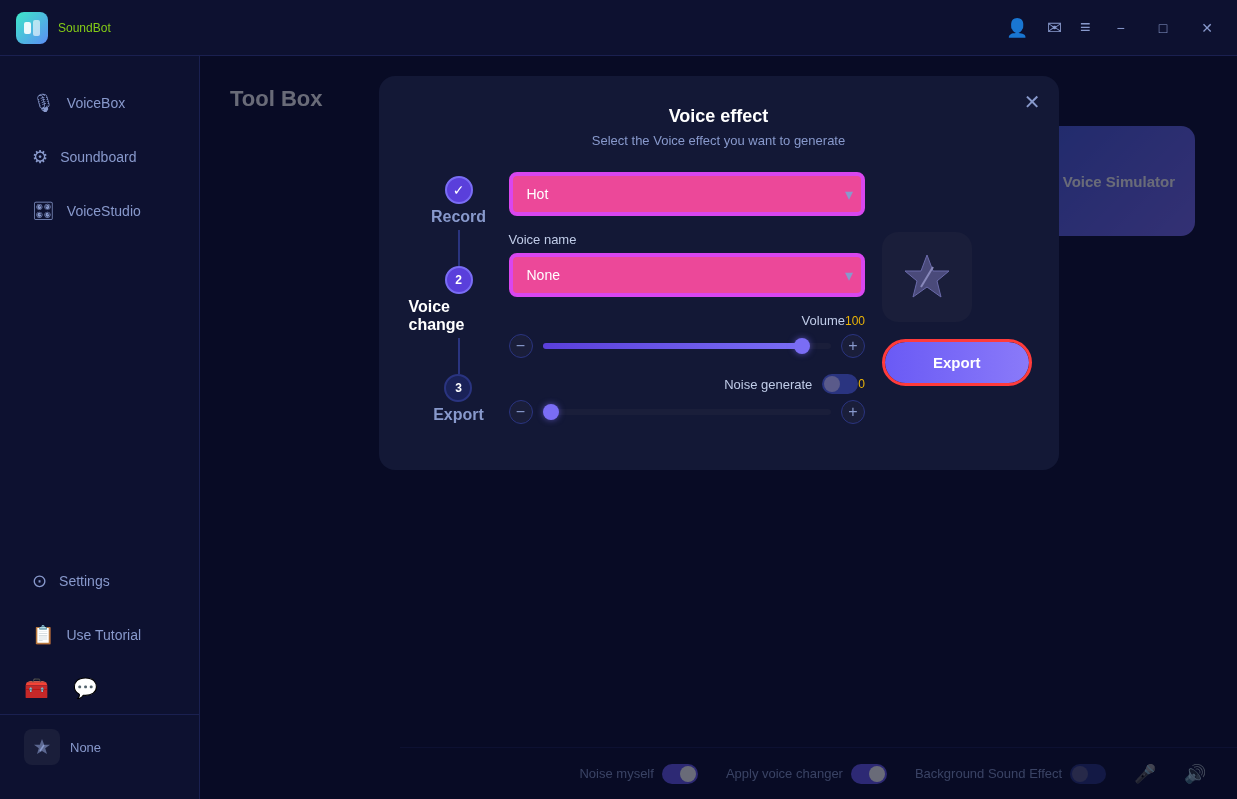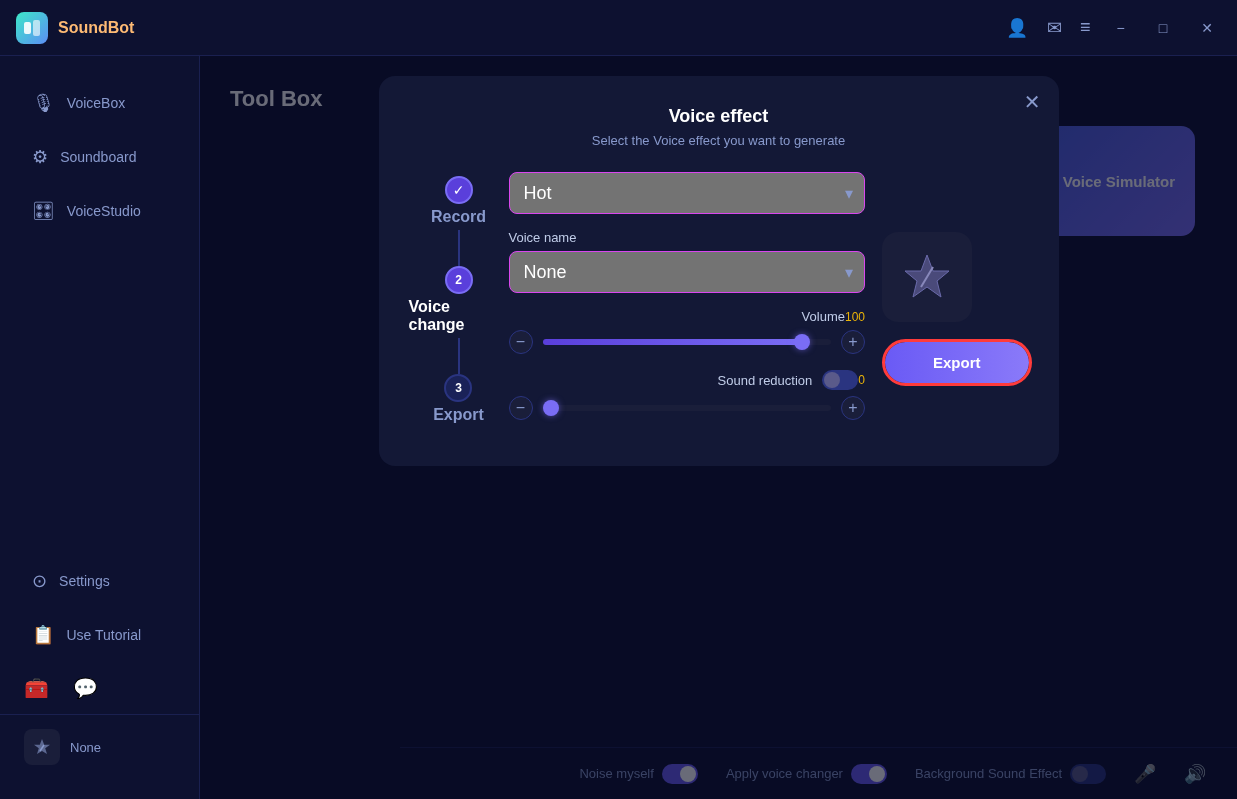--- a/index.html
+++ b/index.html
@@ -31,23 +31,23 @@
     .app-icon {
       width: 32px;
       height: 32px;
       background: linear-gradient(135deg, #3de8c8, #5c8ef5);
       border-radius: 8px;
       display: flex;
       align-items: center;
       justify-content: center;
     }
     .app-title {
-      font-size: 16px;
-      font-weight: 700;
-      color: #fdba74;
+      font-size: 12px;
+      font-weight: 400;
+      color: #84cc16;
     }
     .titlebar-right {
       display: flex;
       align-items: center;
       gap: 18px;
     }
     .titlebar-icon {
       color: #8899cc;
       font-size: 18px;
       cursor: pointer;
@@ -247,26 +247,26 @@
     .field-label {
       font-size: 13px;
       color: #c0cce8;
       margin-bottom: 6px;
     }
     .select-wrapper {
       position: relative;
     }
     .select-box {
       width: 100%;
-      background: #737373;
-      border: 1px solid #d946ef;
+      background: #ec4899;
+      border: 4px solid #d946ef;
       border-radius: 8px;
       padding: 10px 14px;
       color: #fff;
-      font-size: 18px;
+      font-size: 14px;
       appearance: none;
       cursor: pointer;
     }
     .select-arrow {
       position: absolute;
       right: 12px;
       top: 50%;
       transform: translateY(-50%);
       color: #8899cc;
       pointer-events: none;
@@ -621,21 +621,21 @@
                   <div class="slider-fill" style="width:90%"></div>
                   <div class="slider-thumb" style="left:calc(90% - 8px)"></div>
                 </div>
                 <div class="slider-btn">+</div>
               </div>
             </div>
 
             <div class="field-group">
               <div class="slider-row">
                 <div class="noise-row">
-                  <span class="noise-label">Sound reduction</span>
+                  <span class="noise-label">Noise generate</span>
                   <div class="toggle">
                     <div class="toggle-thumb"></div>
                   </div>
                 </div>
                 <span class="slider-value">0</span>
               </div>
               <div class="slider-track-row">
                 <div class="slider-btn">−</div>
                 <div class="slider-container">
                   <div class="slider-bg"></div>

